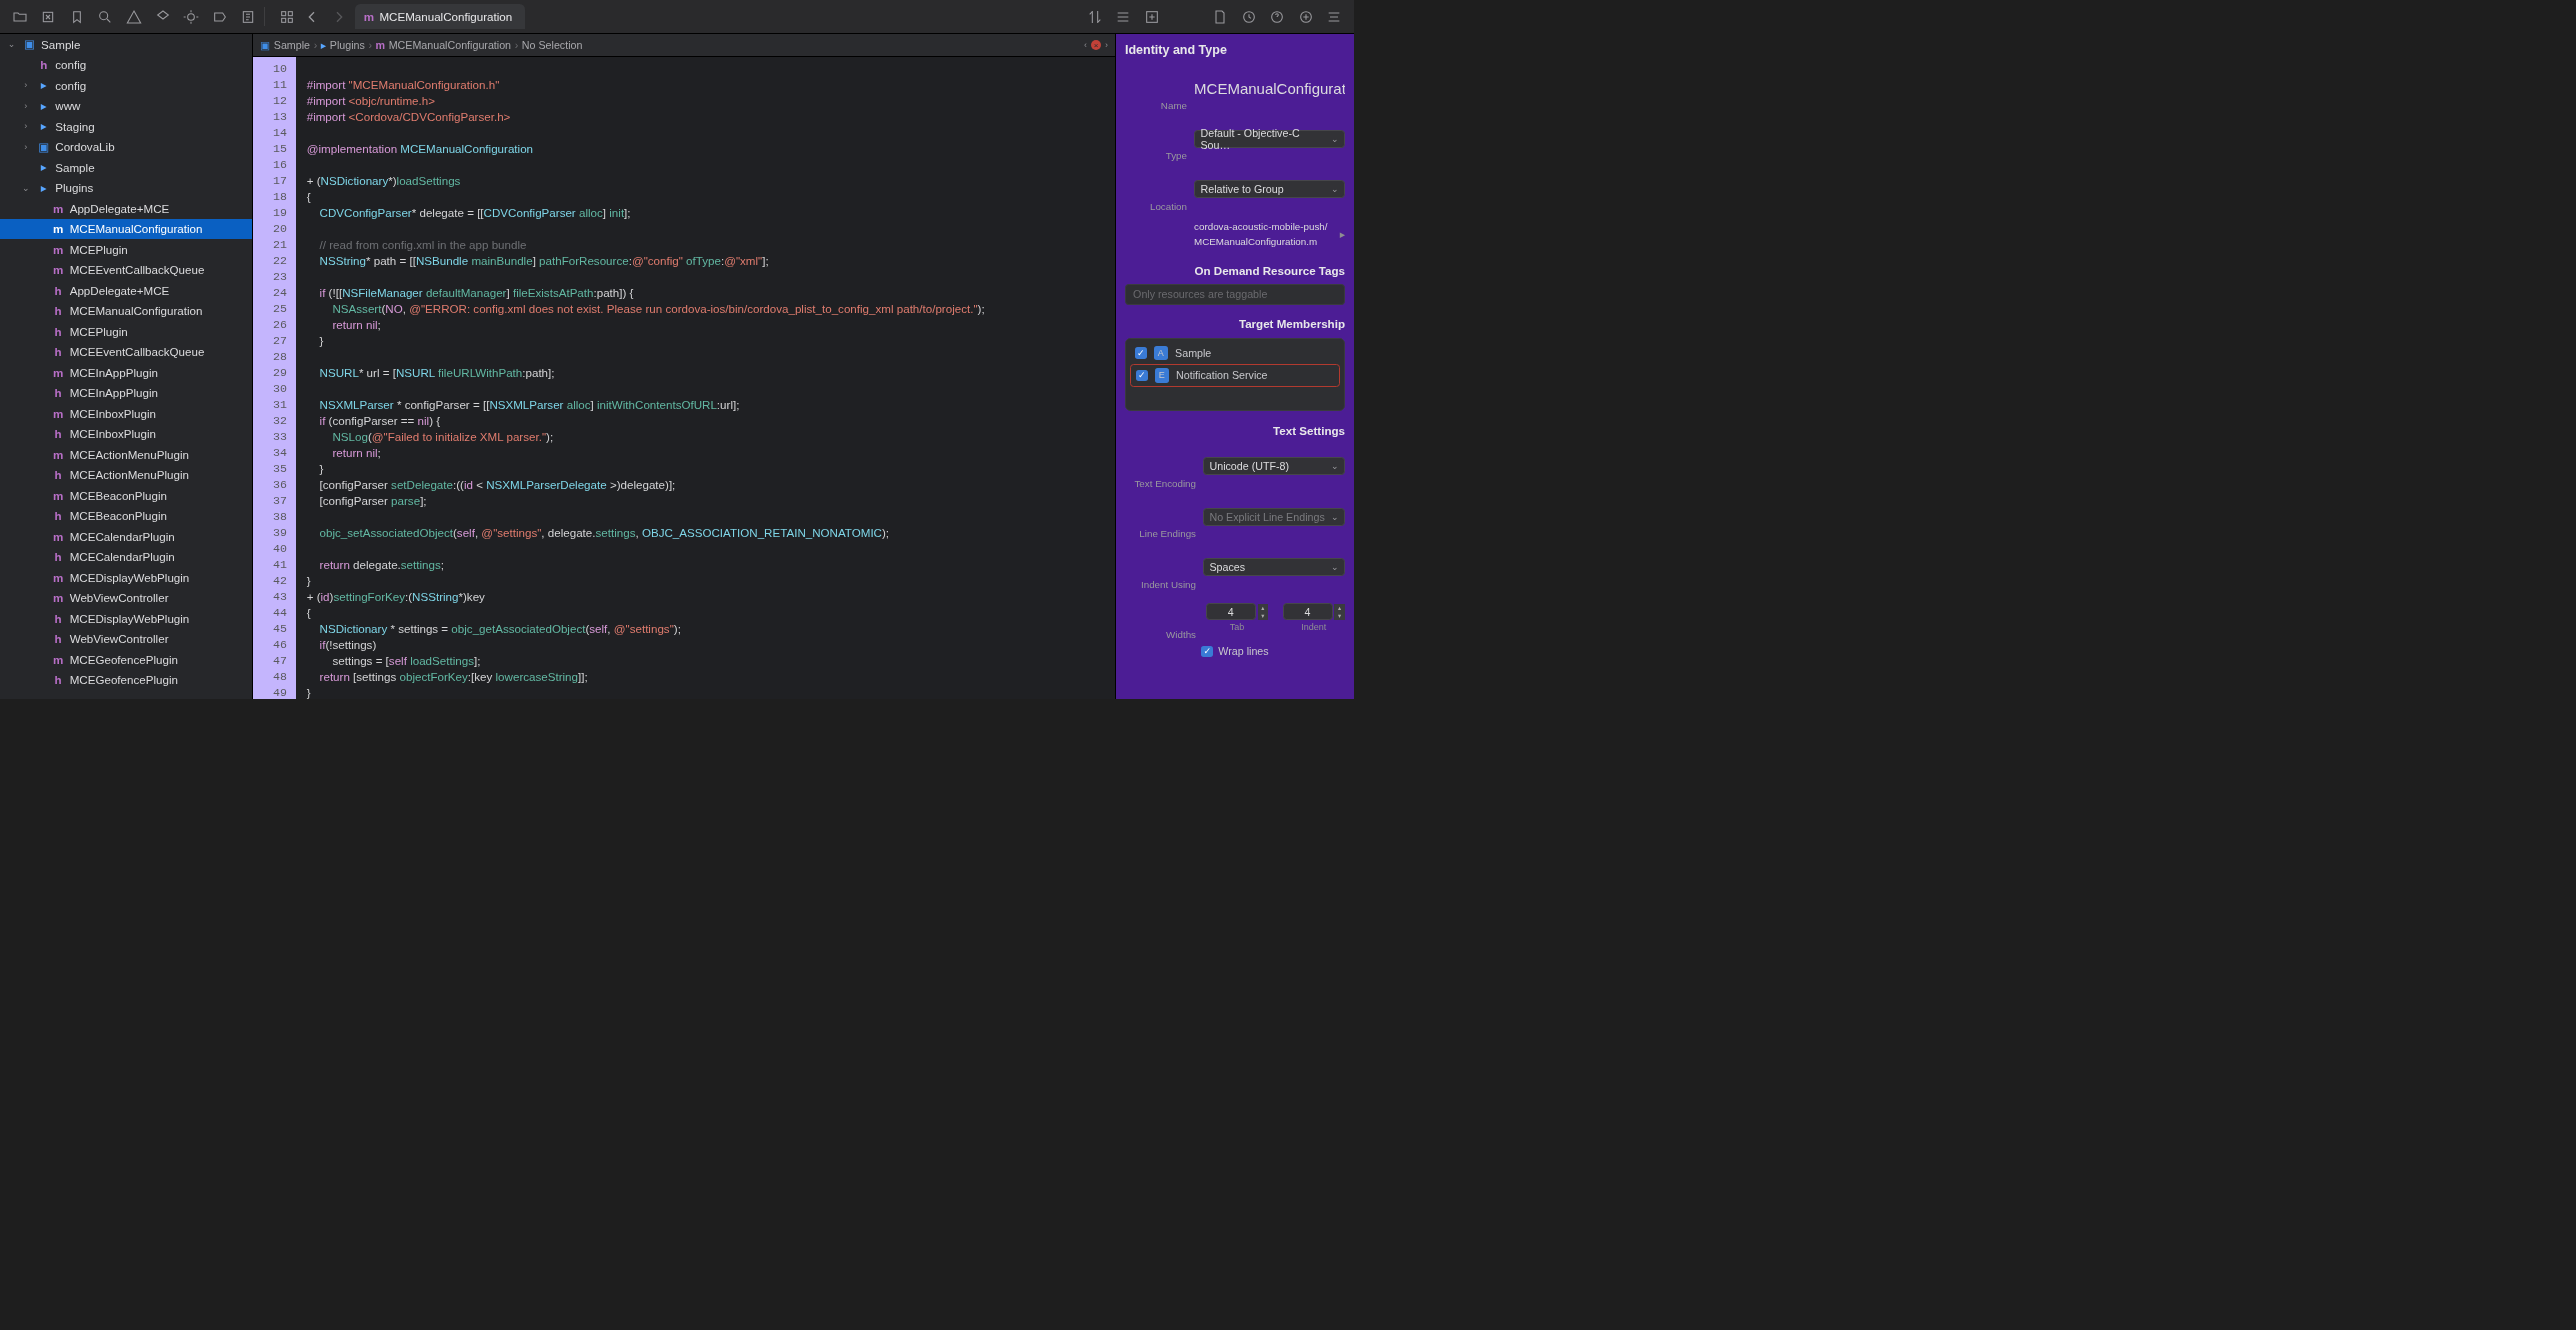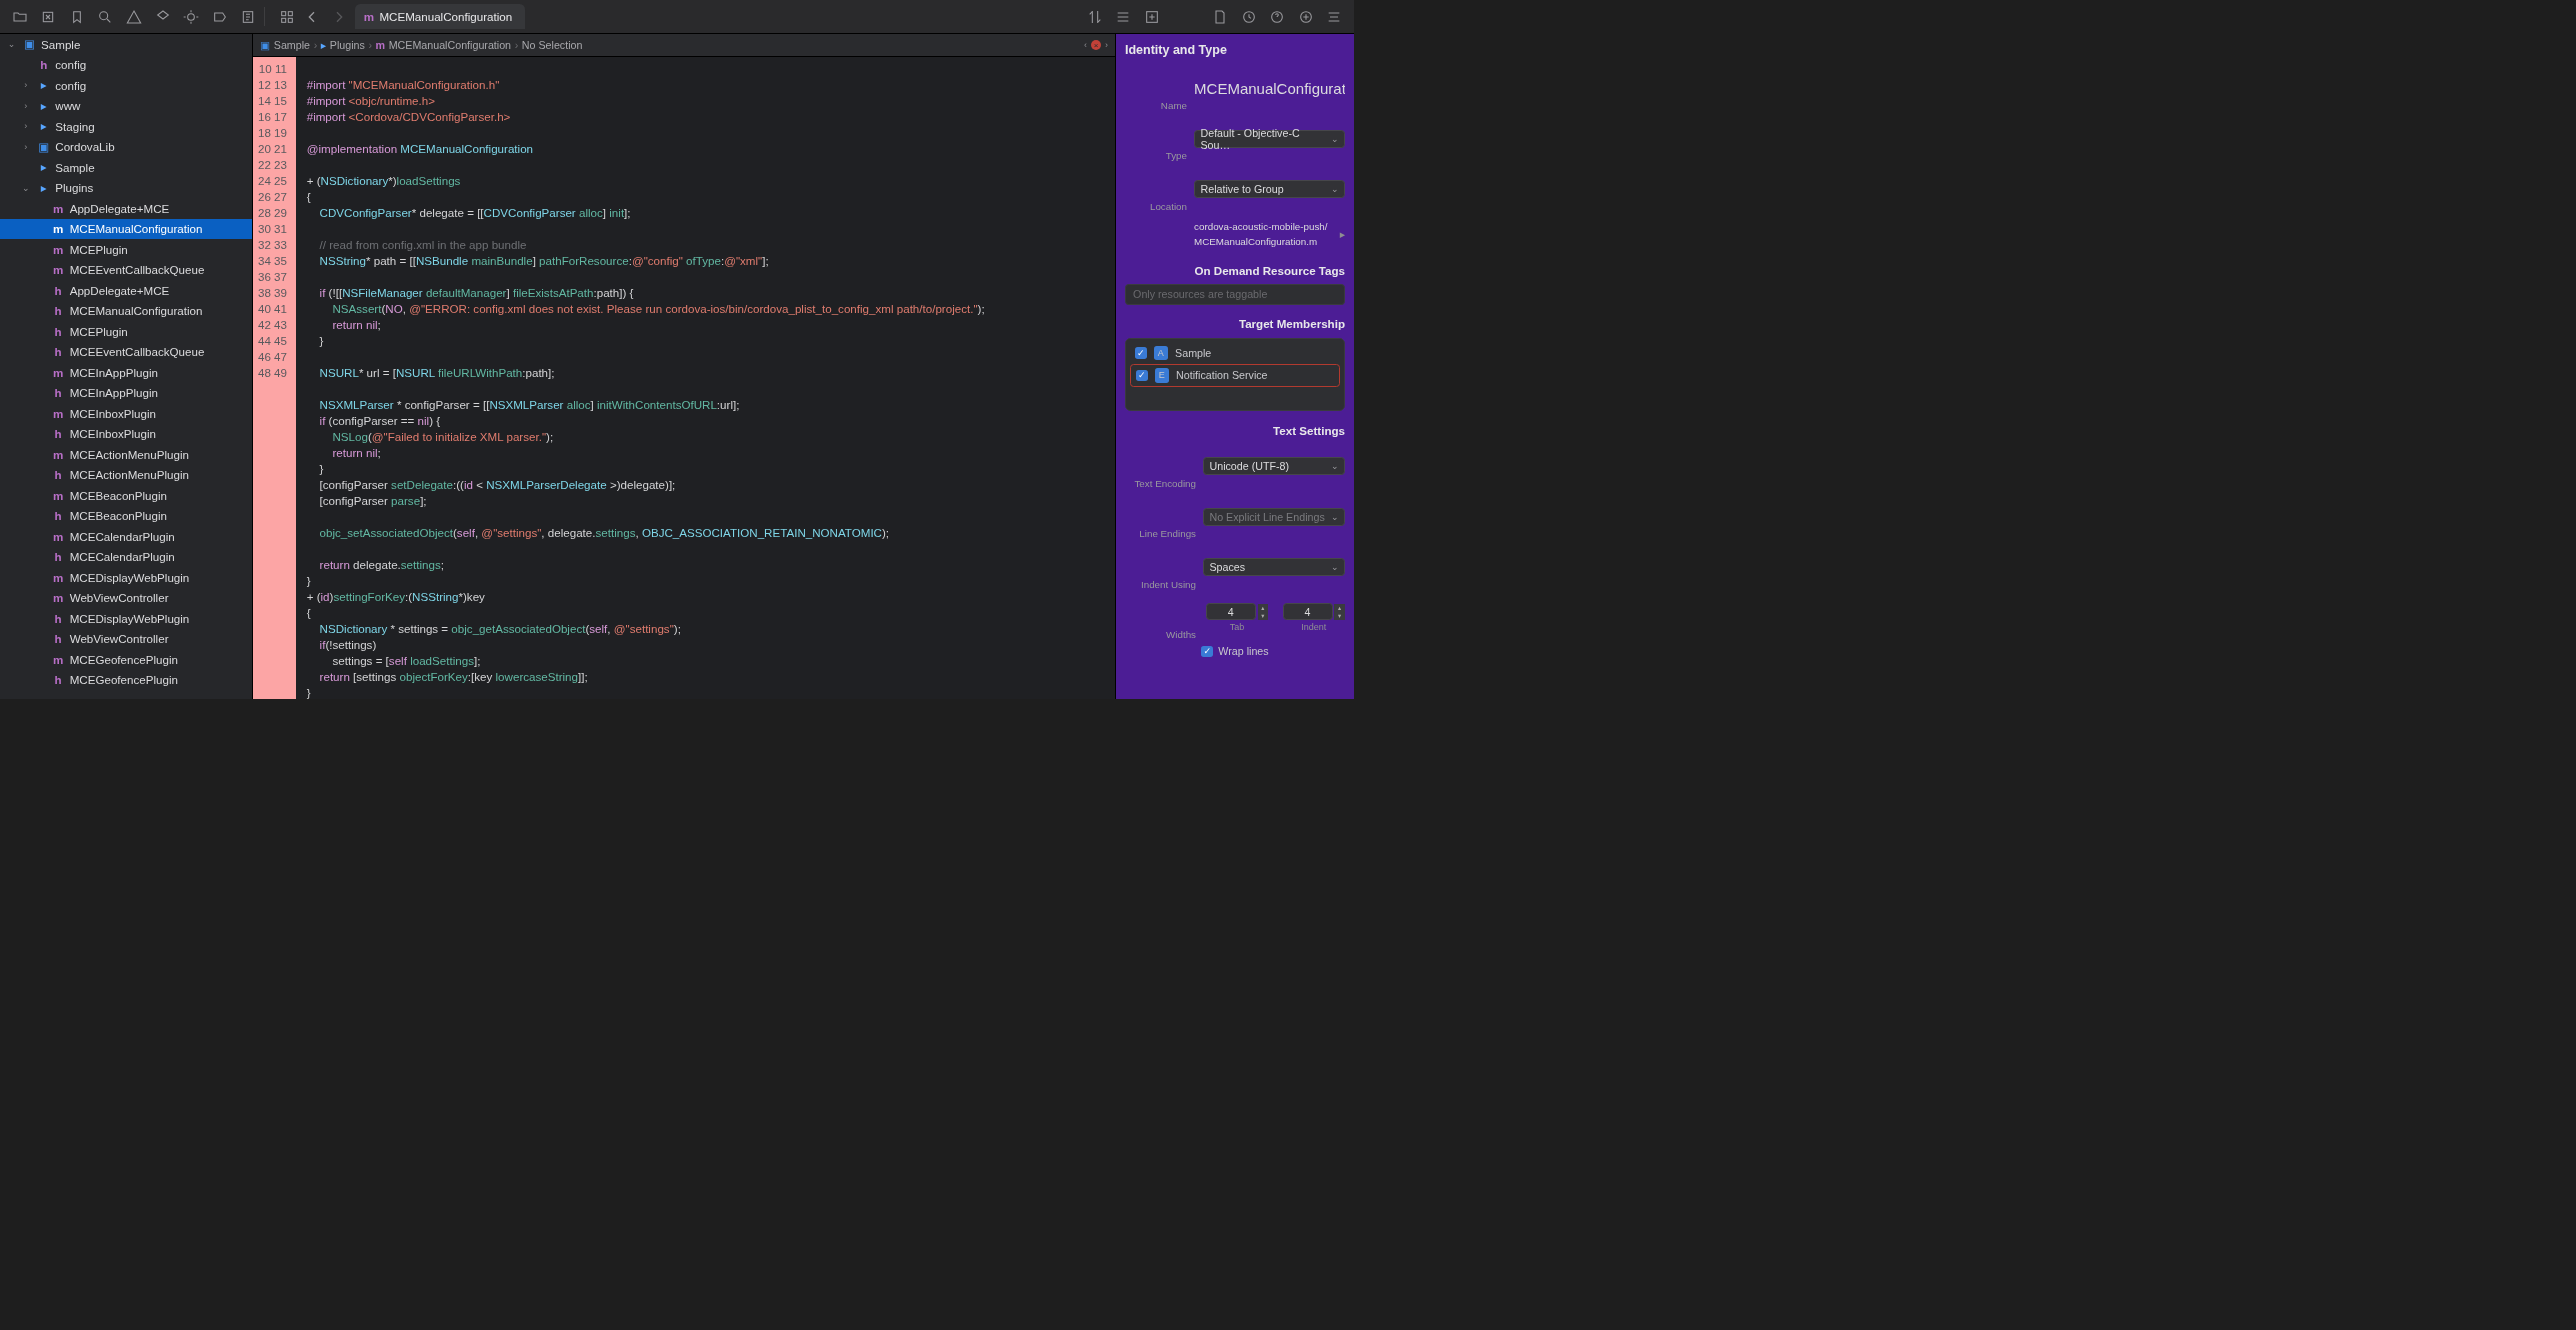--- a/index.html
+++ b/index.html
@@ -36,21 +36,21 @@
 .tree-label { font-size: 11.6px; }
 
 .editor-area { flex: 1; display: flex; flex-direction: column; background: #1f2023; min-width: 0; }
 .jump-bar { height: 23px; background: #2a2b2e; border-bottom: 0.9px solid #000; display: flex; align-items: center; padding: 0 7.1px; gap: 3.6px; color: #a8a8ac; font-size: 10.7px; }
 .jump-bar .crumb { display: flex; align-items: center; gap: 3.6px; }
 .jump-bar .sep-ch { color: #6a6a6e; }
 .jump-bar .jbr { margin-left: auto; display: flex; gap: 3.6px; align-items: center; }
 .jb-close { width: 10.7px; height: 10.7px; border-radius: 50%; background: #c24138; display: flex; align-items: center; justify-content: center; font-size: 8px; color: #2a2a2c; }
 
 .code { flex: 1; display: flex; overflow: hidden; font-family: "SF Mono", Menlo, monospace; font-size: 11.6px; line-height: 16px; background: #1f2023; }
-.gutter { width: 43px; text-align: right; padding: 3.6px 9px 3.6px 0; color: #5a5a5e; background: #fca5a5; user-select: none; }
+.gutter { width: 43px; text-align: right; padding: 3.6px 9px 3.6px 0; color: #5a5a5e; background: #c4b5fd; user-select: none; font-family: Liberation Mono, monospace; }
 .code-body { padding: 3.6px 0 3.6px 10.7px; white-space: pre; color: #d4d4d6; overflow: hidden; }
 
 .c-key { color: #d89ad8; }
 .c-str { color: #e07c6e; }
 .c-type { color: #7fd6e8; }
 .c-func { color: #62b8a3; }
 .c-cmt { color: #6e7074; }
 .c-var { color: #62b8a3; }
 .c-dir { color: #d89ad8; }
 .c-const { color: #d89ad8; }

